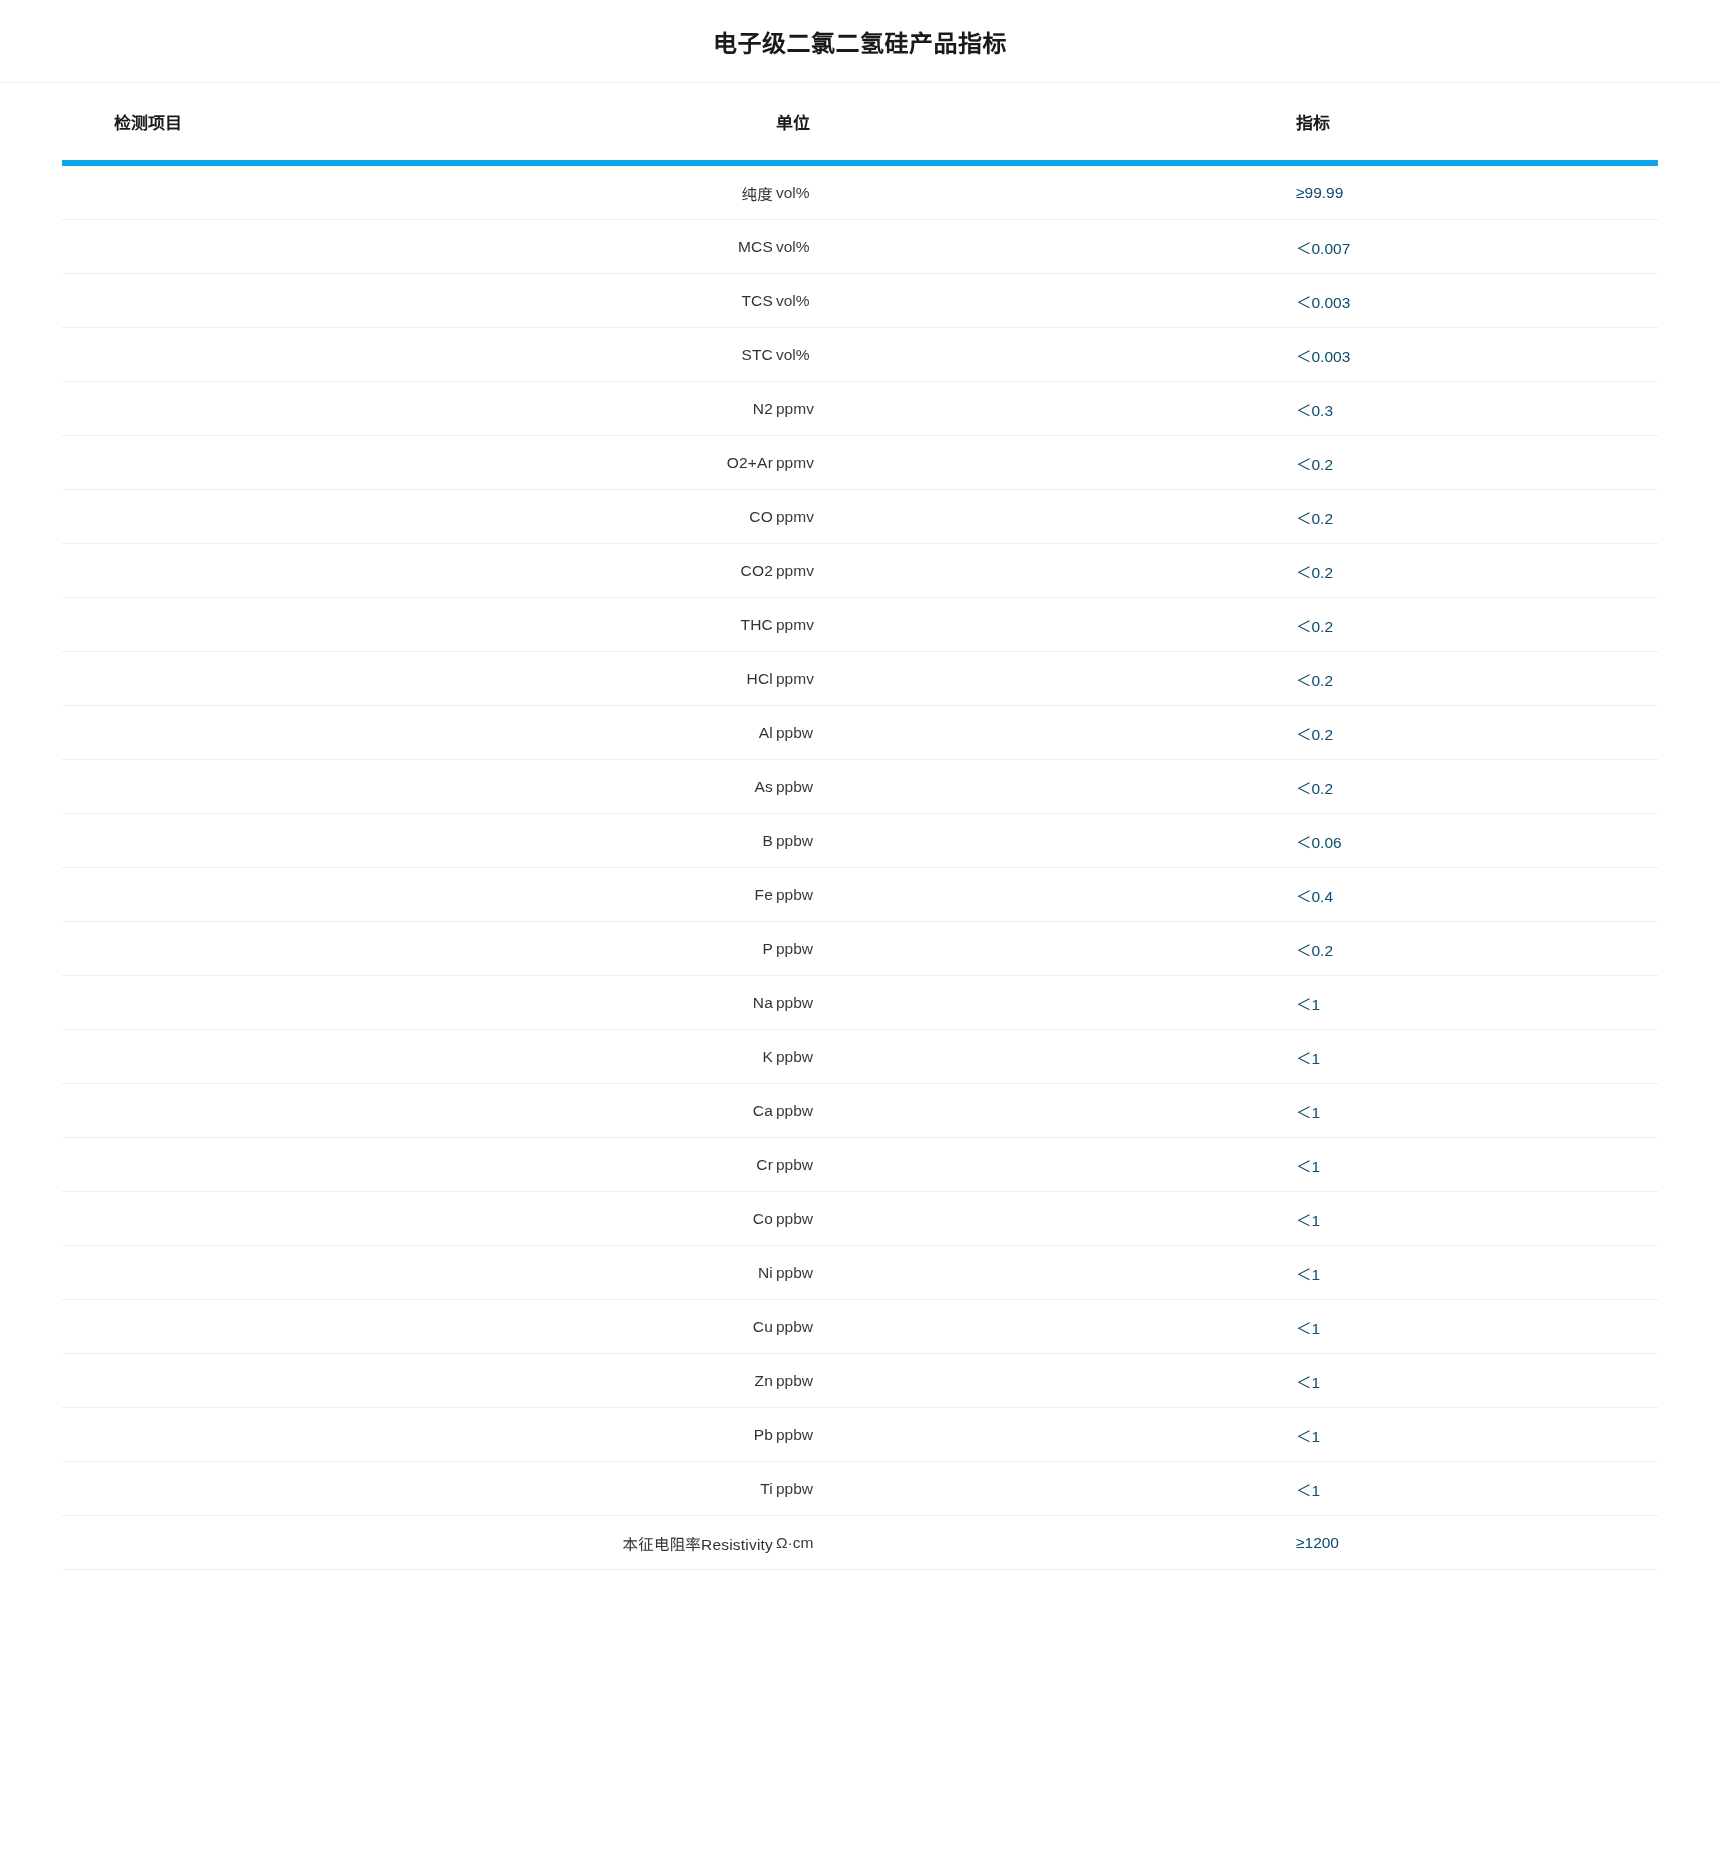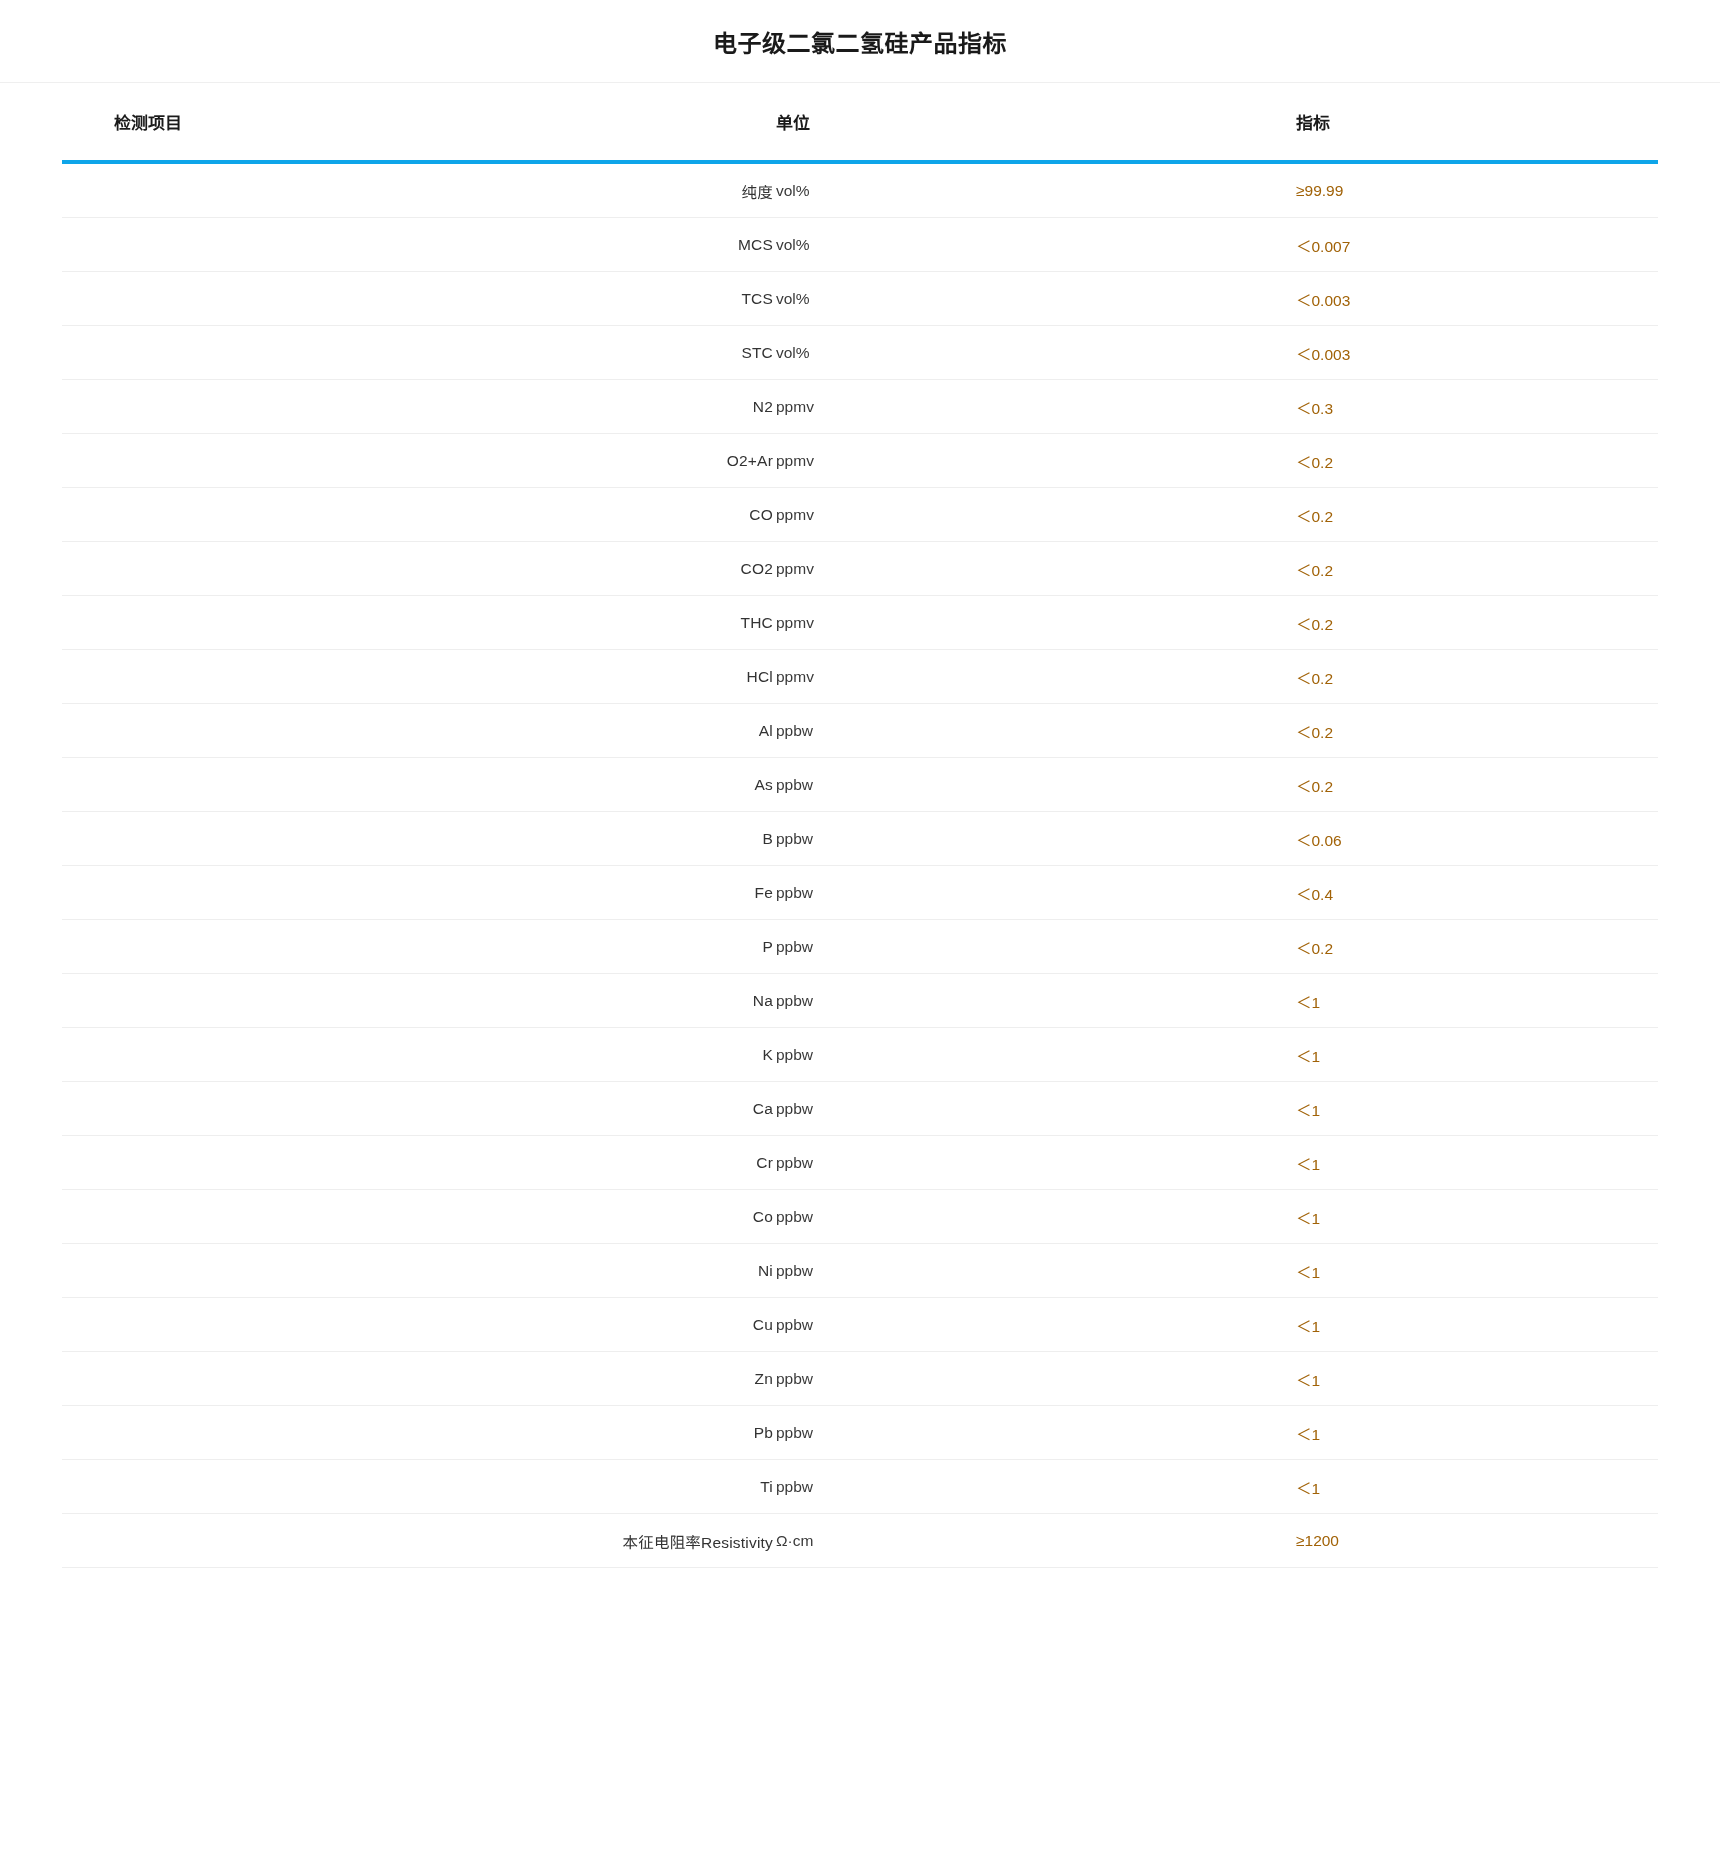--- a/index.html
+++ b/index.html
@@ -49,21 +49,21 @@
   table.spec-table col.c-unit { width: 520px; }
   table.spec-table col.c-spec { width: 364px; }
 
   thead th {
     text-align: left;
     font-size: 17px;
     font-weight: bold;
     color: #1a1a1a;
     padding: 26px 0 26px 0;
     background: #ffffff;
-    border-bottom: 4px solid #0ea5e9;
+    border-bottom: 6px solid #0ea5e9;
   }
   thead th.th-item { padding-left: 52px; }
   thead th.th-unit { padding-left: 2px; }
   thead th.th-spec { padding-left: 2px; font-family: Liberation Mono, monospace; }
 
   tbody td {
     font-size: 15.5px;
     color: #3a3a3a;
     border-bottom: 1px solid #eeeeee;
     height: 51px;
@@ -74,21 +74,21 @@
     padding-left: 52px;
     color: #333333;
     text-align: right;
   }
   tbody td.td-unit {
     padding-left: 2px;
     color: #3a3a3a;
   }
   tbody td.td-spec {
     padding-left: 2px;
-    color: #a16207;
+    color: #0c4a6e;
   }
   tbody tr:last-child td {
     border-bottom: 1px solid #eeeeee;
   }
   
   tbody tr td.td-item { letter-spacing: 0.2px; }
   .bottom-pad { height: 74px; }
 </style>
 </head>
 <body>

